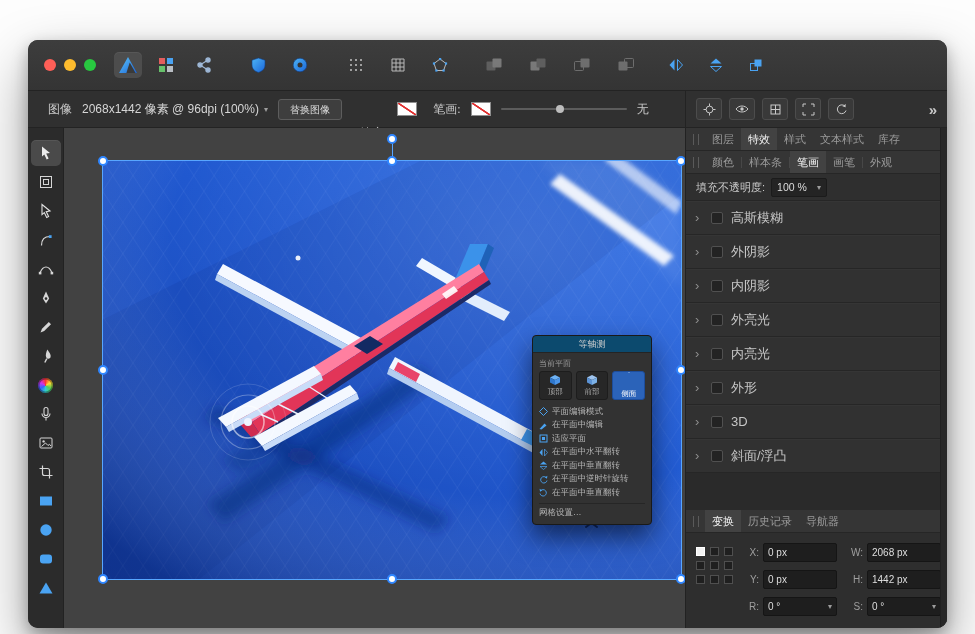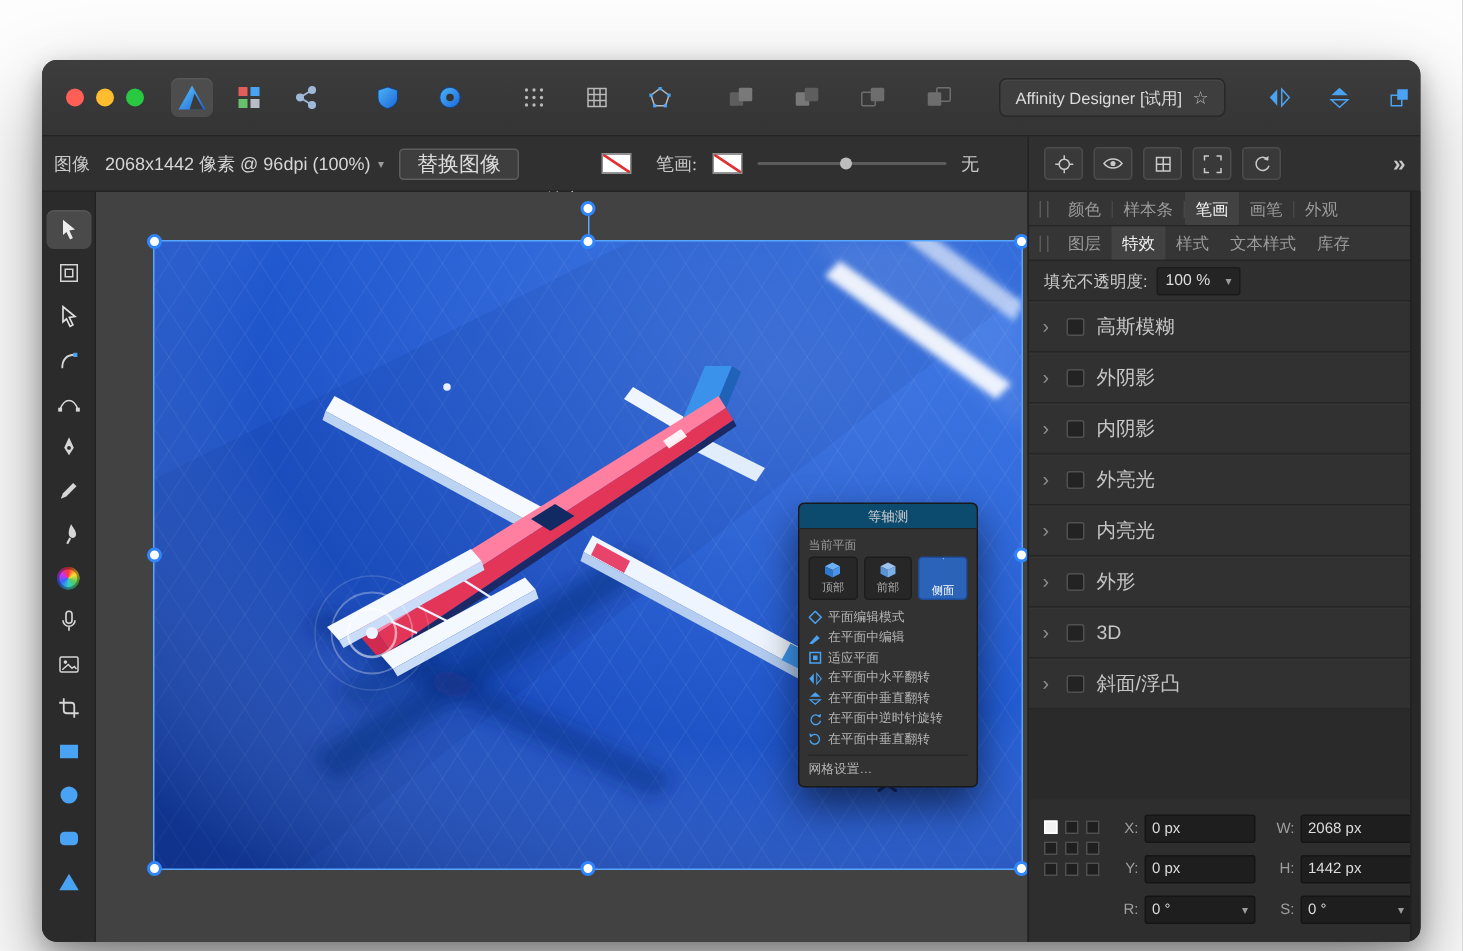--- a/index.html
+++ b/index.html
@@ -17,24 +17,24 @@
   .tbtn.active{background:#4d4d4d;box-shadow:inset 0 1px 0 rgba(255,255,255,.06);}
   .tgroup{display:flex;align-items:center;gap:12px;}
   .dim{opacity:.55;}
   .title-pill{display:flex;align-items:center;gap:7px;background:#3e3e3e;border:1px solid #282828;
     box-shadow:inset 0 1px 0 rgba(255,255,255,.05);border-radius:5px;height:24px;padding:0 10px;
     color:#dcdcdc;font-size:11px;margin-left:26px;white-space:nowrap;}
   .star{color:#b8b8b8;font-size:12px;}
   .overflow{color:#c9c9c9;font-size:15px;font-weight:bold;}
   
   .contextbar{height:36px;background:#303030;border-bottom:1px solid #232323;display:flex;flex:0 0 auto;}
-  .ctx-left{flex:1;display:flex;align-items:center;gap:10px;padding-left:8px;color:#c9c9c9;font-size:12px;min-width:0;}
+  .ctx-left{flex:1;display:flex;align-items:center;gap:10px;padding-left:20px;color:#c9c9c9;font-size:12px;min-width:0;}
   .ctx-select{display:flex;align-items:center;gap:5px;color:#d6d6d6;}
   .caret{font-size:8px;color:#9c9c9c;}
-  .btn{background:#3e3e3e;border:1px solid #5d5d5d;border-radius:3px;color:#ddd;font-size:14px;
+  .btn{background:#3e3e3e;border:1px solid #5d5d5d;border-radius:3px;color:#ddd;font-size:10px;
     padding:3px 11px;line-height:13px;}
   .swatch{width:20px;height:14px;border:1px solid #8f8f8f;box-sizing:border-box;
     background:linear-gradient(to top right,#fff 44%,#e03030 47%,#e03030 53%,#fff 56%);}
   .slider{width:126px;height:2px;background:#5c5c5c;position:relative;border-radius:1px;}
   .knob{position:absolute;left:44%;top:-3px;width:8px;height:8px;border-radius:50%;background:#bdbdbd;}
   .ctx-right{width:262px;border-left:1px solid #232323;display:flex;align-items:center;gap:7px;
     padding:0 10px;box-sizing:border-box;flex:0 0 auto;}
   .cicon{width:24px;height:20px;border:1px solid #4c4c4c;border-radius:3px;background:#393939;
     display:flex;align-items:center;justify-content:center;}
   
@@ -230,24 +230,20 @@
         </svg>
       </span>
       <span class="tbtn dim">
         <svg width="18" height="16" viewBox="0 0 18 16">
           <rect x="1.5" y="4.5" width="9" height="9" rx="1" fill="#9a9a9a"></rect>
               <rect x="7.5" y="1.5" width="9" height="9" rx="1" fill="none" stroke="#9a9a9a"></rect>
         </svg>
       </span>
     </div>
 
-    <div class="title-pill">
-      <span>Affinity Designer [试用]</span>
-      <span class="star">☆</span>
-    </div>
 
     <div class="tgroup" style="margin-left:22px;gap:12px;">
       <span class="tbtn">
         <svg width="16" height="16" viewBox="0 0 16 16">
           <path d="M6.5 2.5 V13.5 L1.5 8 Z" fill="#4aa3f2"></path>
           <path d="M9.5 2.5 V13.5 L14.5 8 Z" fill="none" stroke="#4aa3f2"></path>
         </svg>
       </span>
       <span class="tbtn">
         <svg width="16" height="16" viewBox="0 0 16 16">
@@ -594,39 +590,39 @@
           </div>
         </div>
       </div>
     </div>
 
     <div class="rpanel">
       <span class="rscroll"></span>
 
       <div class="tabrow">
         <span class="grip"></span>
+        <span class="tab">图层</span>
+        <span class="tab active">特效</span>
+        <span class="tab">样式</span>
+        <span class="tab">文本样式</span>
+        <span class="tab">库存</span>
+      </div>
+
+      <div class="tabrow">
+        <span class="grip"></span>
         <span class="tab">颜色</span>
         <span class="tsep"></span>
         <span class="tab">样本条</span>
         <span class="tsep"></span>
         <span class="tab active">笔画</span>
         <span class="tab">画笔</span>
         <span class="tsep"></span>
         <span class="tab">外观</span>
       </div>
 
-      <div class="tabrow">
-        <span class="grip"></span>
-        <span class="tab">图层</span>
-        <span class="tab active">特效</span>
-        <span class="tab">样式</span>
-        <span class="tab">文本样式</span>
-        <span class="tab">库存</span>
-      </div>
-
       <div class="oprow">
         <span>填充不透明度:</span>
         <span class="opbox">
           <span>100 %</span>
           <span class="caret">▾</span>
         </span>
       </div>
 
       <div class="fx">
         <span class="chev">›</span>
@@ -664,20 +660,26 @@
         <span class="lbl">3D</span>
       </div>
       <div class="fx">
         <span class="chev">›</span>
         <span class="cb"></span>
         <span class="lbl">斜面/浮凸</span>
       </div>
 
       <div class="spacer"></div>
 
+      <div class="tabrow">
+        <span class="grip"></span>
+        <span class="tab active">变换</span>
+        <span class="tab">历史记录</span>
+        <span class="tab">导航器</span>
+      </div>
 
       <div class="transform">
         <div class="anchor">
           <span class="acell on"></span>
           <span class="acell"></span>
           <span class="acell"></span>
           <span class="acell"></span>
           <span class="acell"></span>
           <span class="acell"></span>
           <span class="acell"></span>

